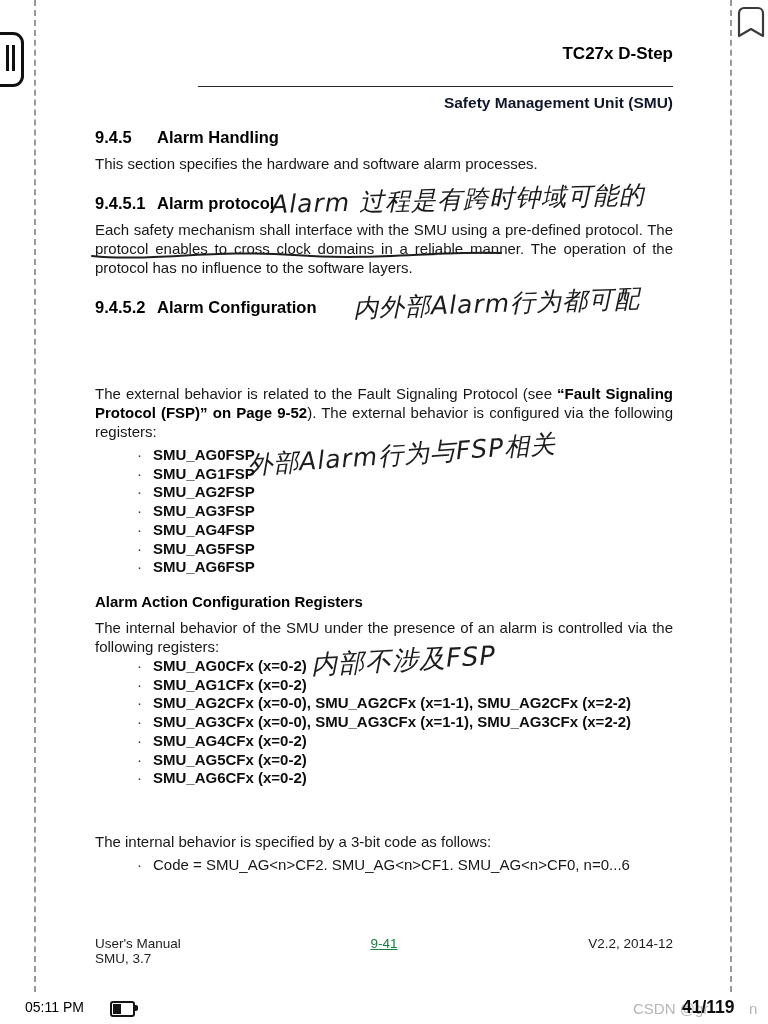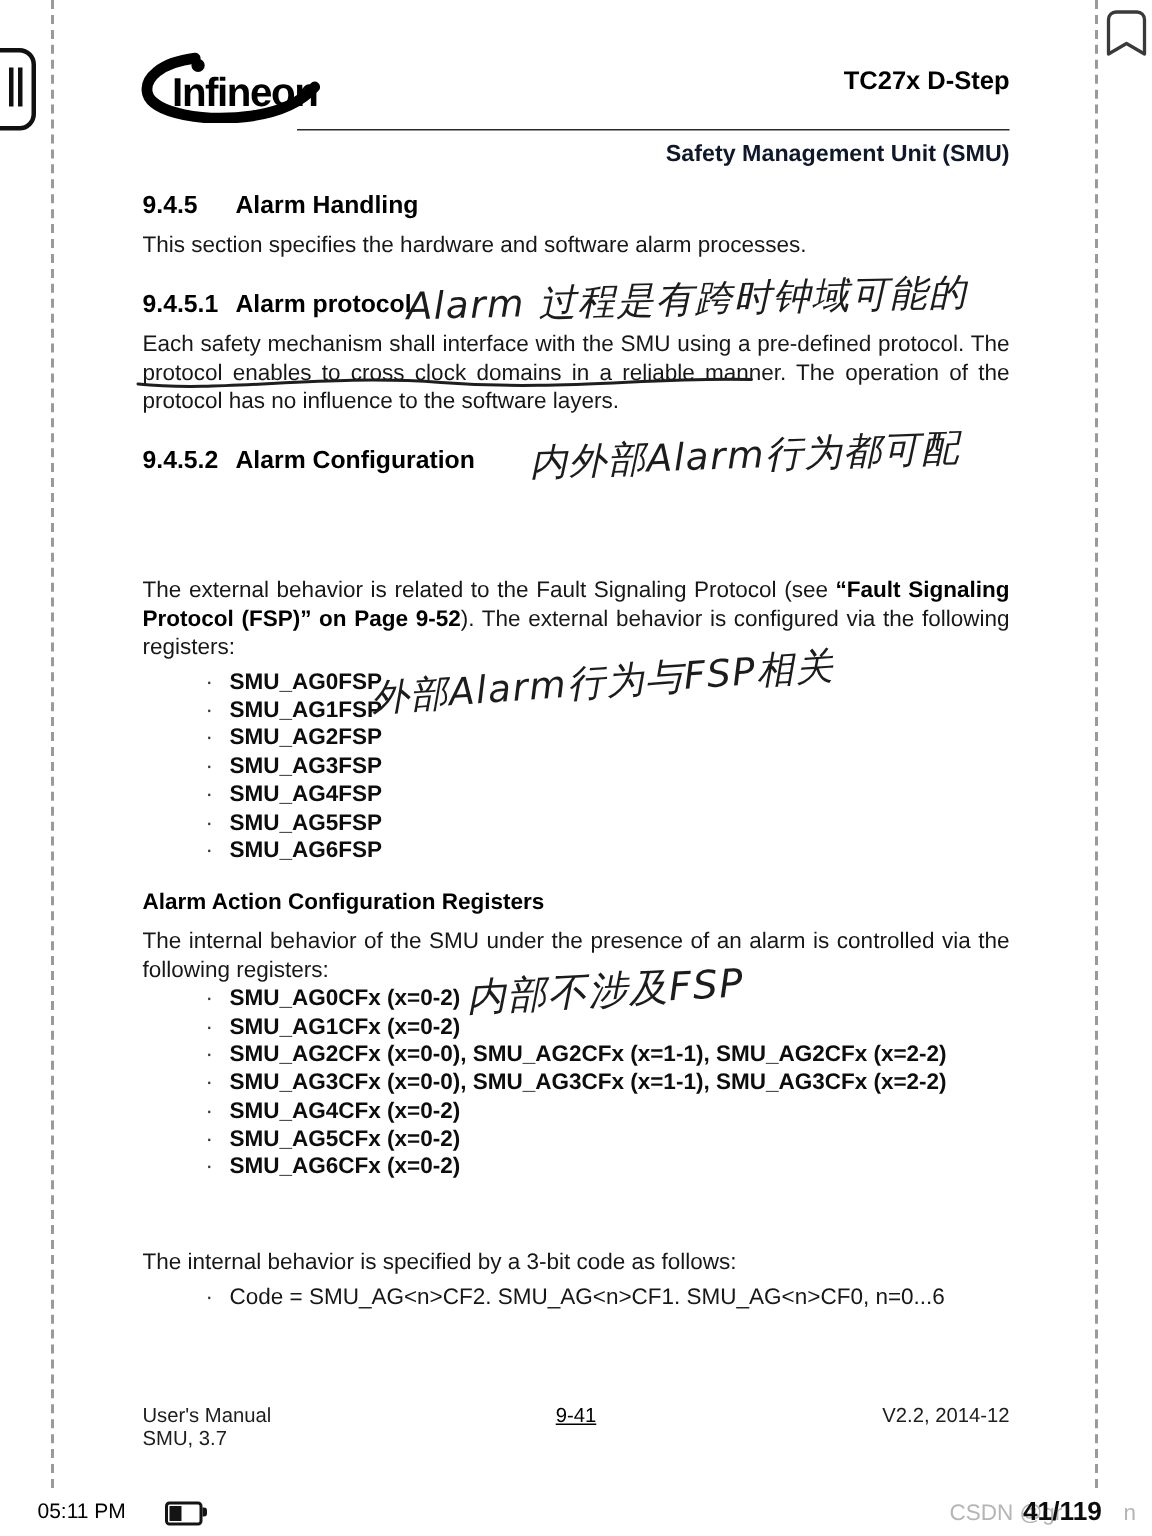--- a/index.html
+++ b/index.html
@@ -51,21 +51,21 @@
   
   .hw{position:absolute;font-family:"DejaVu Sans",sans-serif;font-style:italic;
     color:#1c1c1c;white-space:nowrap;letter-spacing:1px;z-index:3;}
   .hw1{left:236px;top:183px;font-size:25px;transform:rotate(-1.5deg);}
   .hw2{left:318px;top:287px;font-size:25px;transform:rotate(-2deg);}
   .hw3{left:212px;top:438px;font-size:25px;transform:rotate(-4deg);}
   .hw4{left:276px;top:643px;font-size:26px;transform:rotate(-3deg);}
   .hw-underline{left:54px;top:245px;width:416px;height:20px;}
   
   .footer-left{left:60px;top:936px;font-size:13.5px;line-height:15px;color:#1d1d1d;}
-  .footer-center{left:60px;top:936px;width:578px;text-align:center;font-size:13.5px;color:#000000;text-decoration:underline;}
+  .footer-center{left:60px;top:936px;width:578px;text-align:center;font-size:13.5px;color:#15803d;text-decoration:underline;}
   .footer-right{right:58px;top:936px;font-size:13.5px;color:#1d1d1d;}
 </style>
 </head>
 <body>
 
 <div class="dash left"></div>
 <div class="dash right"></div>
 
 <div class="side-handle">
   <span class="bar b1"></span>
@@ -73,27 +73,20 @@
 </div>
 
 <div class="bookmark">
   <svg width="28" height="32" viewBox="0 0 28 32">
     <path d="M7 2 h14 a5 5 0 0 1 5 5 v23 l-12 -7 -12 7 V7 a5 5 0 0 1 5 -5 z" fill="#ffffff" stroke="#3a3a3a" stroke-width="2.2" stroke-linejoin="round"></path>
   </svg>
 </div>
 
 <div class="page">
 
-  <div class="abs logo">
-    <svg width="128" height="48" viewBox="0 0 132 50">
-      <path d="M38 5 C 14 8 2 19 5 30 C 9 43 44 50 78 45 C 98 42 112 35 121 25" fill="none" stroke="#000" stroke-width="7.5" stroke-linecap="round"></path>
-      <circle cx="40" cy="10" r="4.6" fill="#000"></circle>
-      <text x="22" y="38" font-family="Liberation Sans, sans-serif" font-size="28" font-weight="700" fill="#000" letter-spacing="-1">Infineon</text>
-    </svg>
-  </div>
   <div class="abs doc-title">TC27x D-Step</div>
   <div class="abs header-line"></div>
   <div class="abs chapter-title">Safety Management Unit (SMU)</div>
 
   <div class="abs sec-head" style="top:128px">
     <span class="sec-num">9.4.5</span>
     <span>Alarm Handling</span>
   </div>
   <div class="abs body-text" style="top:154px">This section specifies the hardware and software alarm processes.</div>
 

